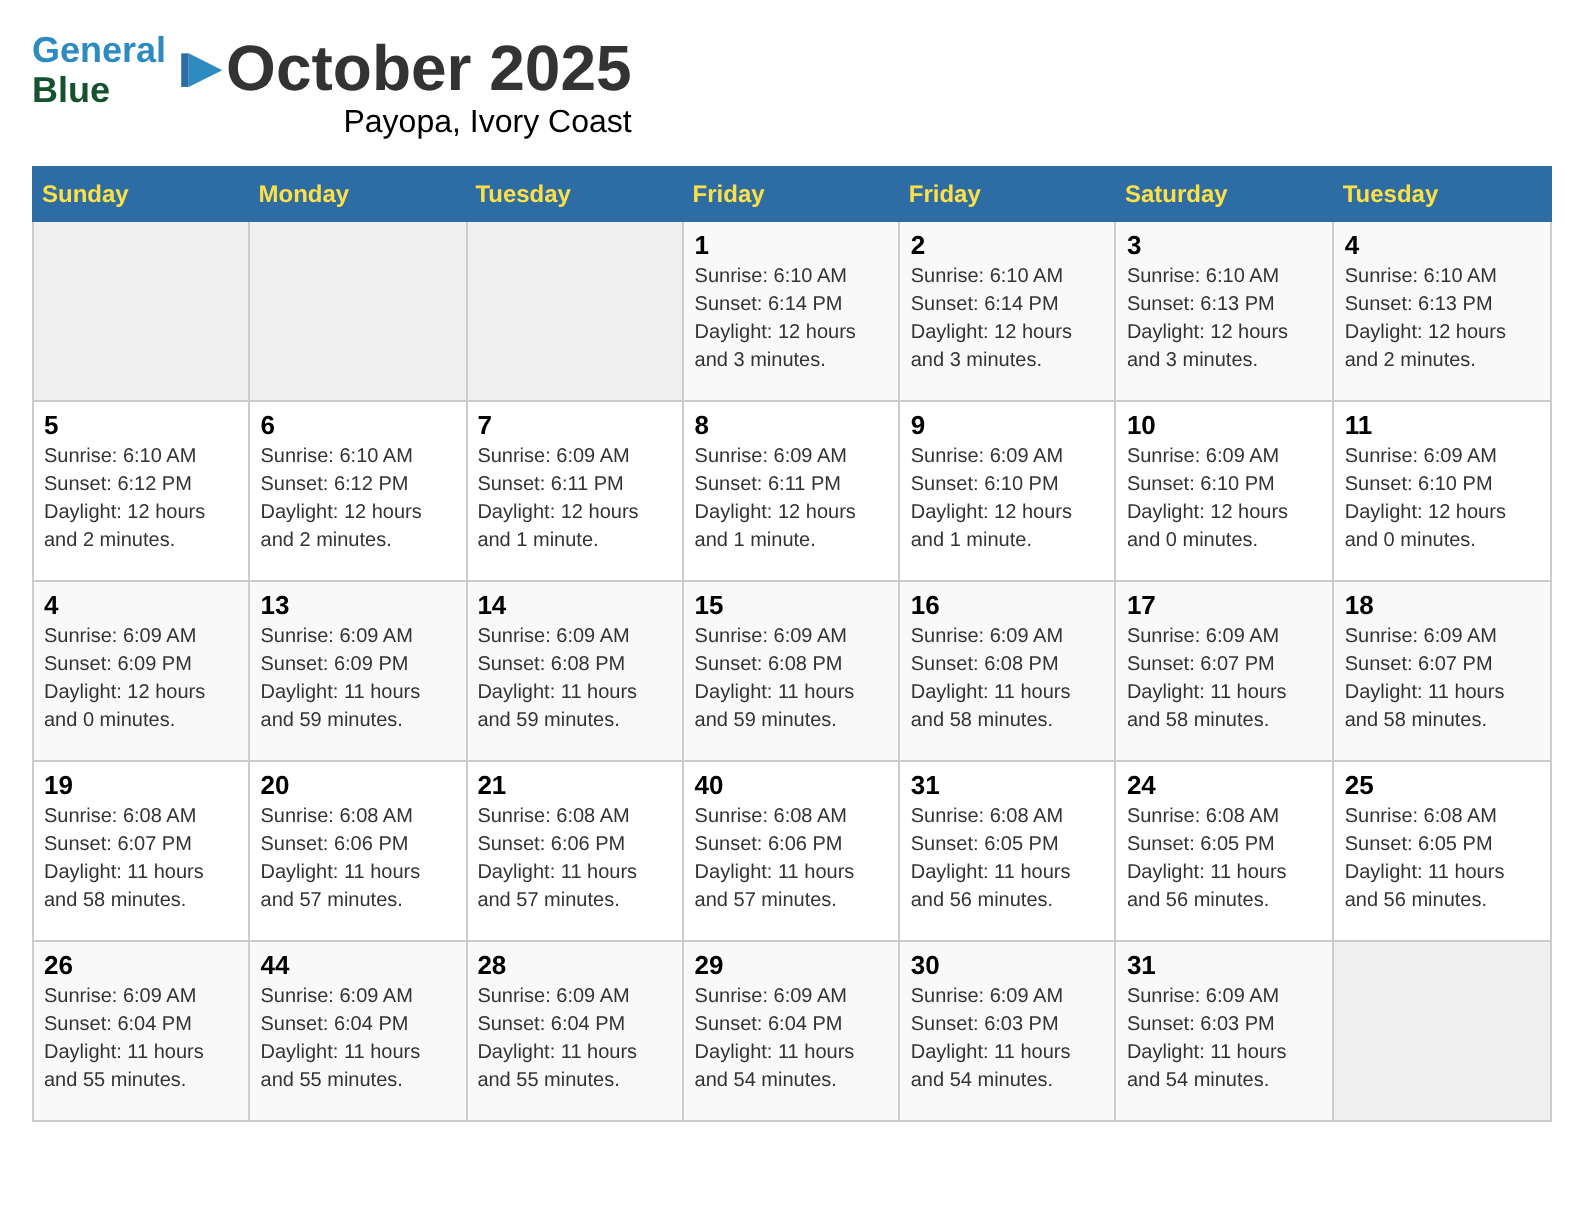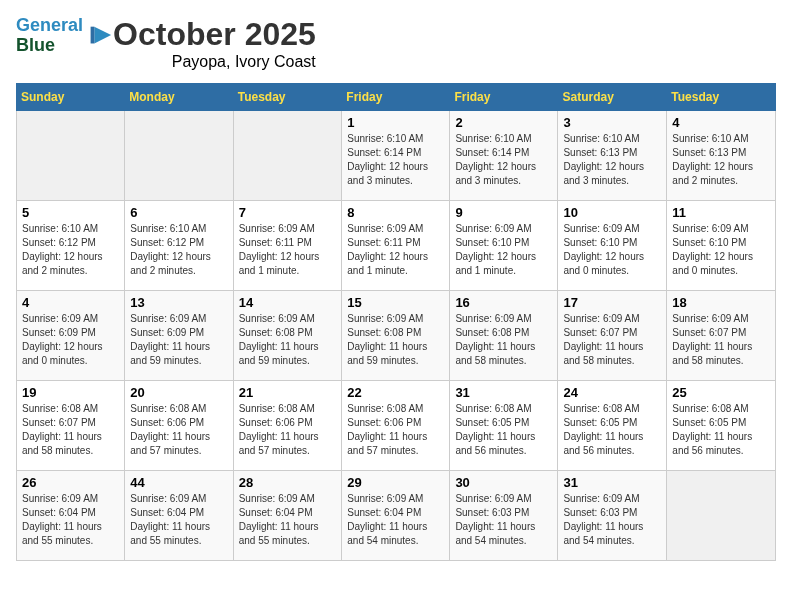--- a/index.html
+++ b/index.html
@@ -211,21 +211,21 @@
         </td>
         <td>
           <span class="day-num">20</span>
           <div class="day-info">Sunrise: 6:08 AM<br>Sunset: 6:06 PM<br>Daylight: 11 hours and 57 minutes.</div>
         </td>
         <td>
           <span class="day-num">21</span>
           <div class="day-info">Sunrise: 6:08 AM<br>Sunset: 6:06 PM<br>Daylight: 11 hours and 57 minutes.</div>
         </td>
         <td>
-          <span class="day-num">22</span>
+          <span class="day-num">40</span>
           <div class="day-info">Sunrise: 6:08 AM<br>Sunset: 6:06 PM<br>Daylight: 11 hours and 57 minutes.</div>
         </td>
         <td>
           <span class="day-num">31</span>
           <div class="day-info">Sunrise: 6:08 AM<br>Sunset: 6:05 PM<br>Daylight: 11 hours and 56 minutes.</div>
         </td>
         <td>
           <span class="day-num">24</span>
           <div class="day-info">Sunrise: 6:08 AM<br>Sunset: 6:05 PM<br>Daylight: 11 hours and 56 minutes.</div>
         </td>

